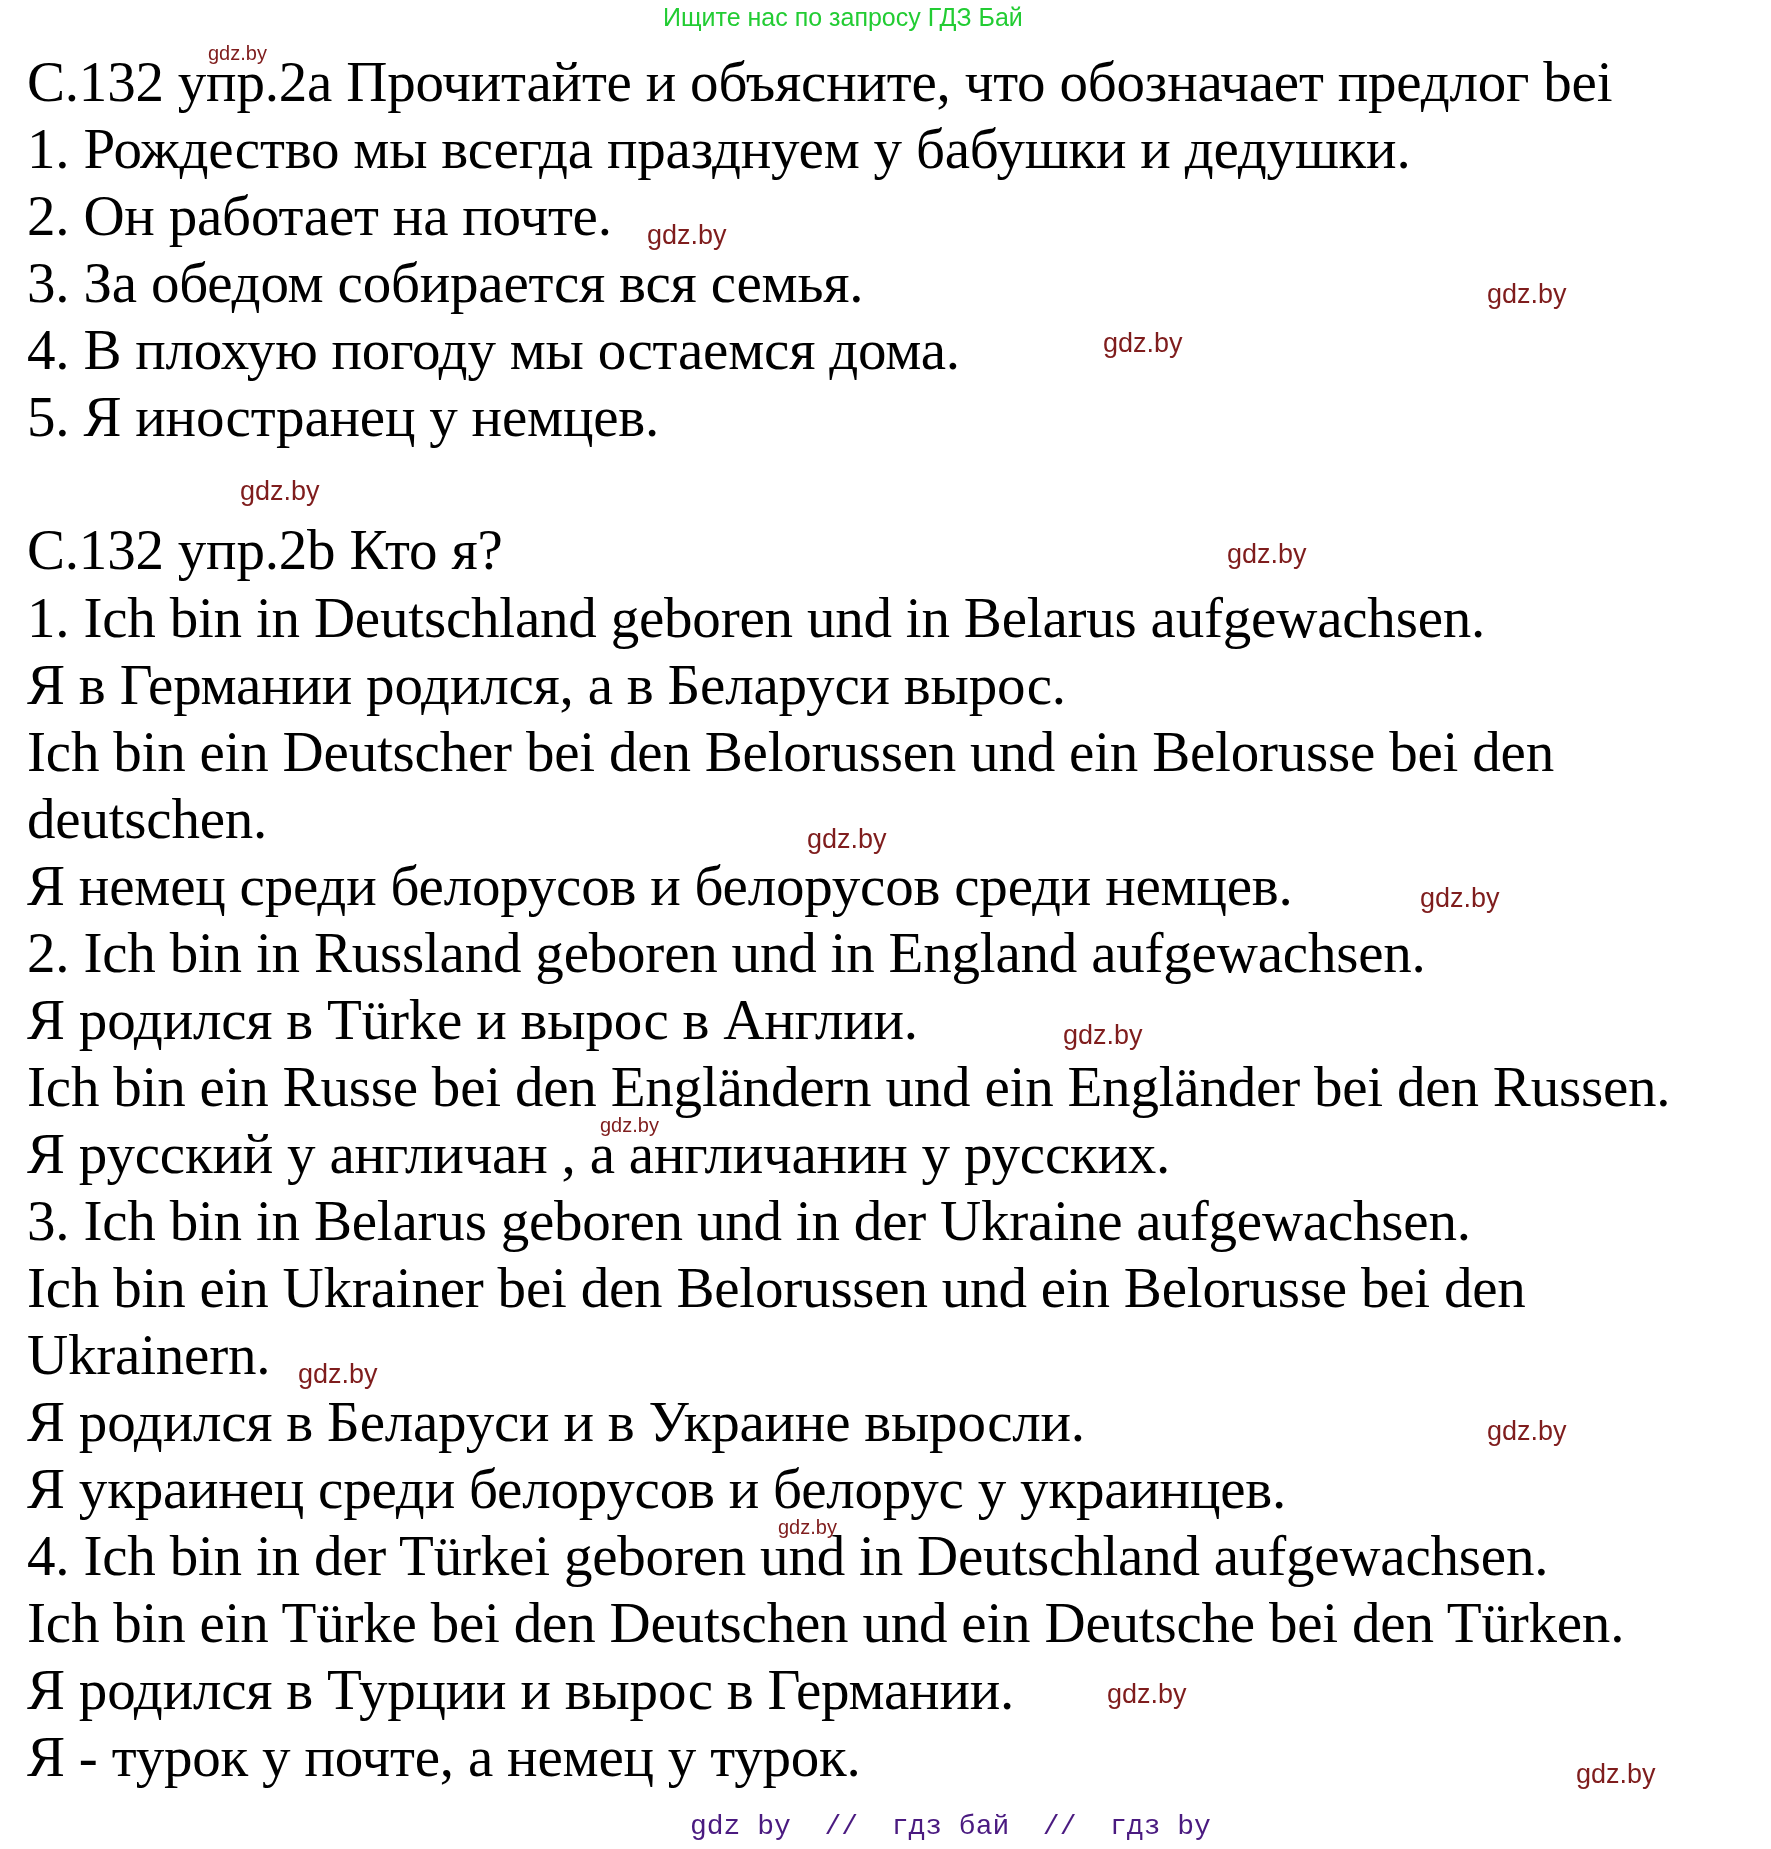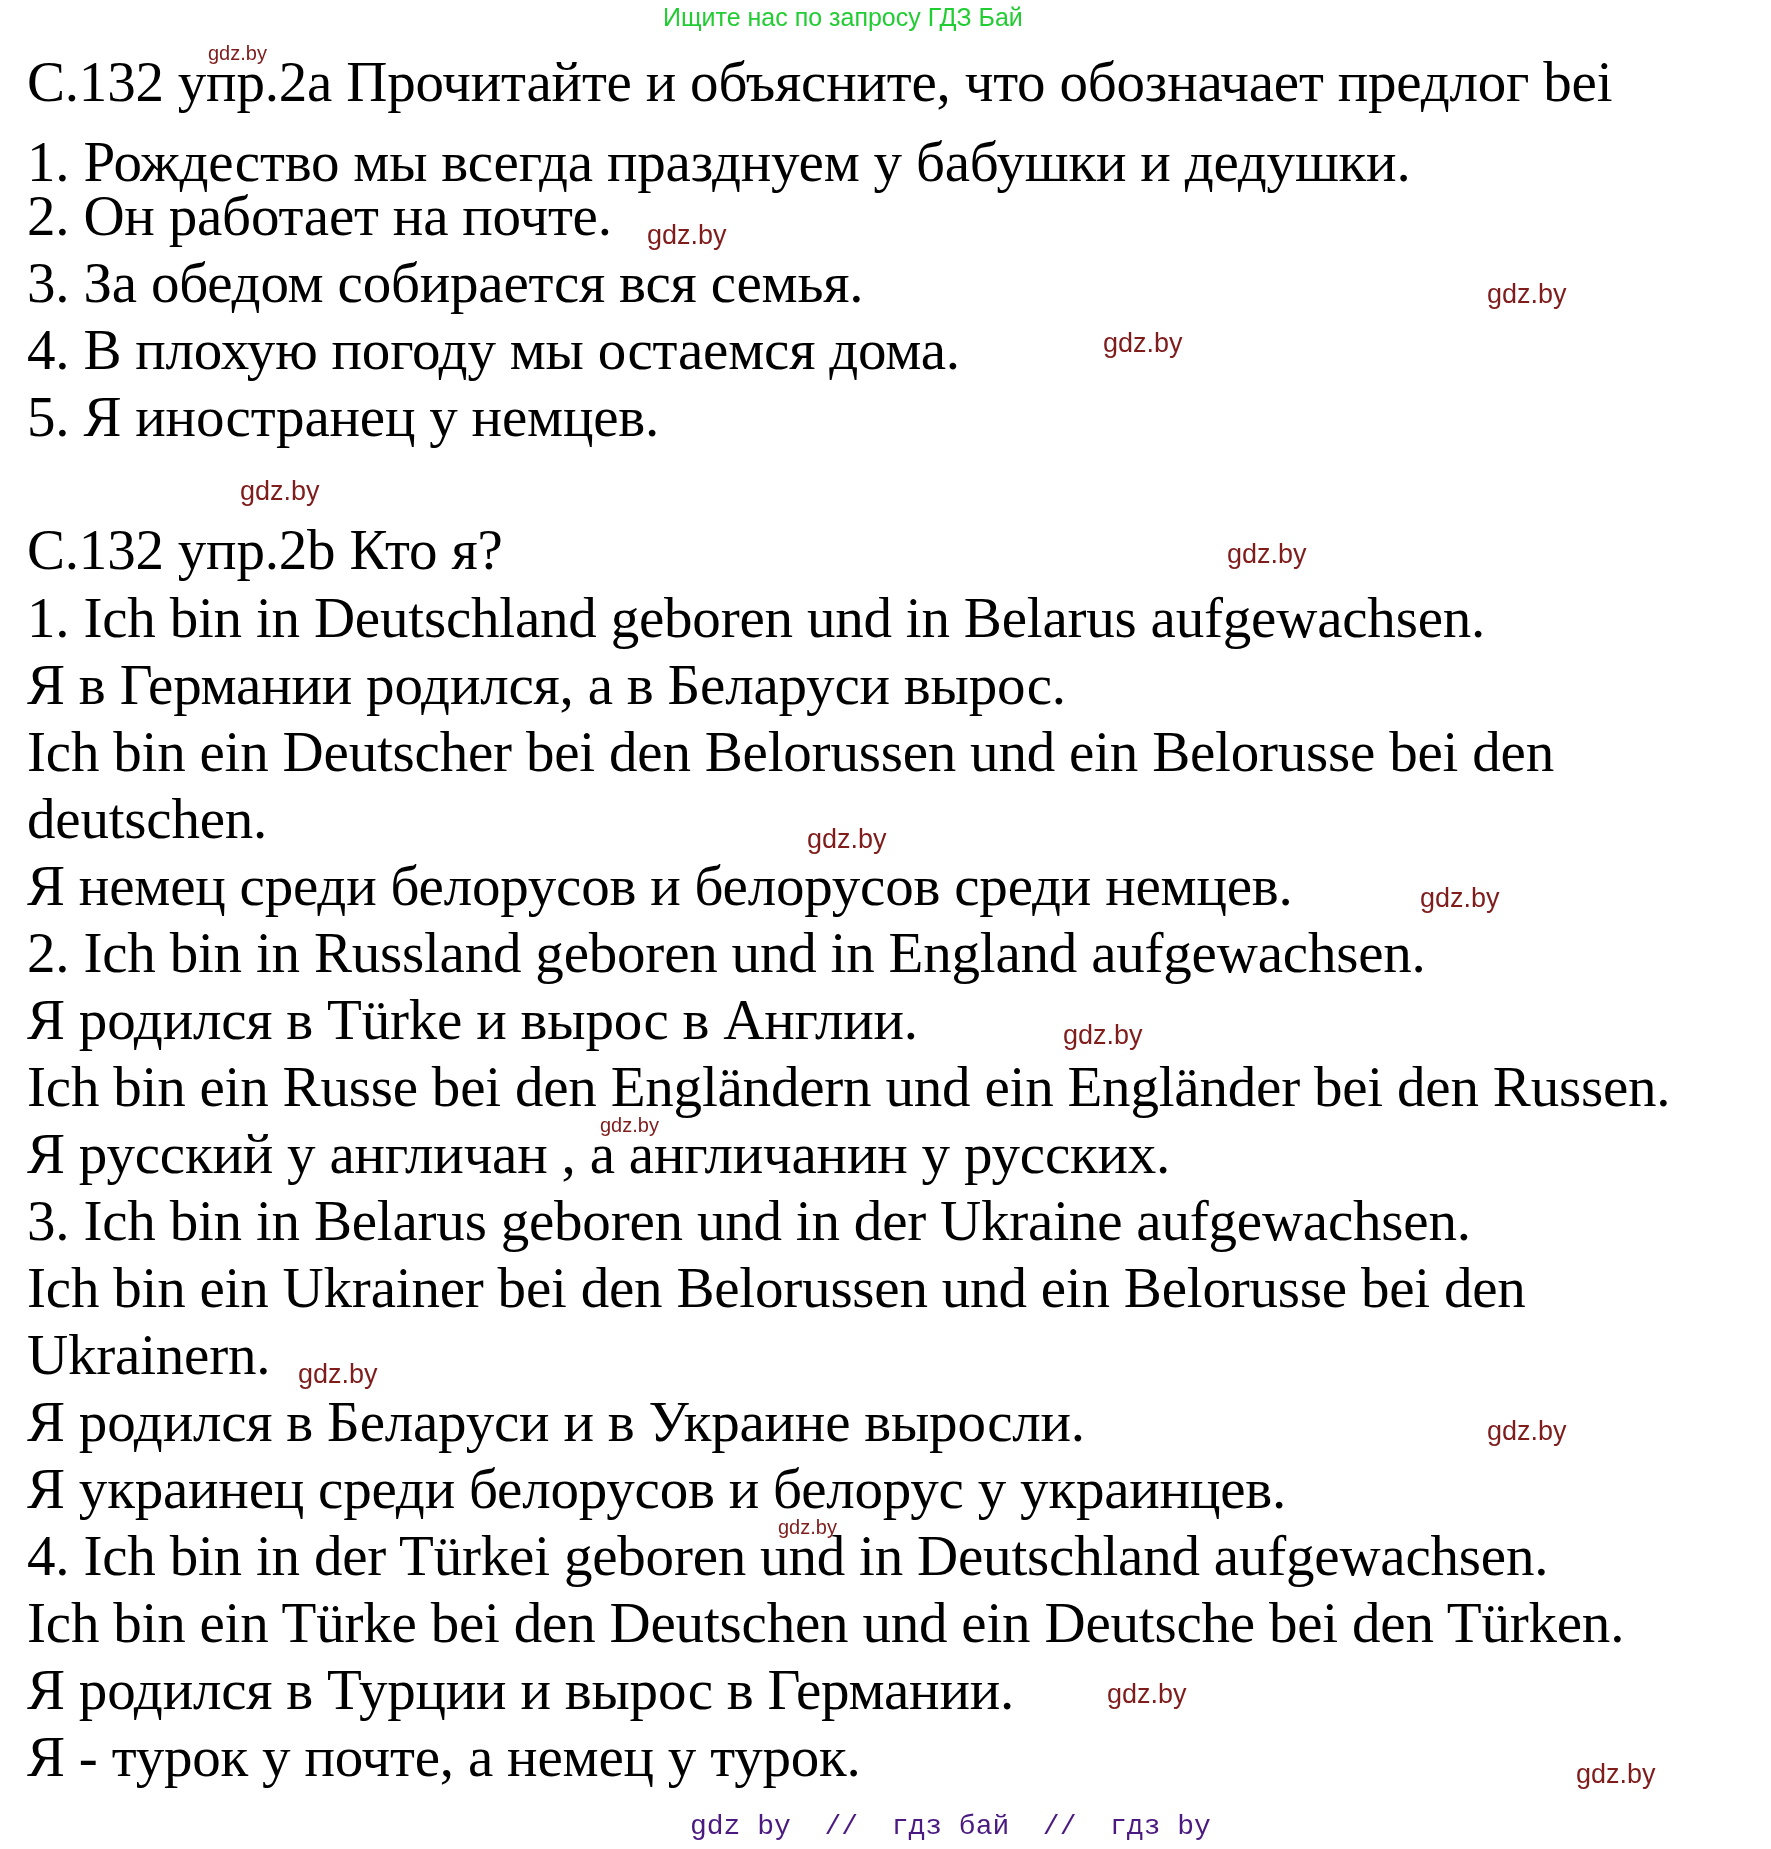--- a/index.html
+++ b/index.html
@@ -25,21 +25,21 @@
     font-family: Liberation Mono, monospace; font-size: 28px; line-height: 30px;
     color: #4a1a80; white-space: pre;
   }
 </style>
 </head>
 <body>
 
 <div class="banner">Ищите нас по запросу ГДЗ Бай</div>
 
 <div class="line" style="top:48px">С.132 упр.2а  Прочитайте и объясните, что обозначает предлог bei</div>
-<div class="line" style="top:128px">1. Рождество мы всегда празднуем у бабушки и дедушки.</div>
+<div class="line" style="top:115px">1. Рождество мы всегда празднуем у бабушки и дедушки.</div>
 <div class="line" style="top:182px">2. Он работает на почте.</div>
 <div class="line" style="top:249px">3. За обедом собирается вся семья.</div>
 <div class="line" style="top:316px">4. В плохую погоду мы остаемся дома.</div>
 <div class="line" style="top:383px">5. Я иностранец у немцев.</div>
 
 <div class="line" style="top:516px">С.132 упр.2b Кто я?</div>
 <div class="line" style="top:584px">1. Ich bin in Deutschland geboren und in Belarus aufgewachsen.</div>
 <div class="line" style="top:651px">Я в Германии родился, а в Беларуси вырос.</div>
 <div class="line" style="top:718px">Ich bin ein Deutscher bei den Belorussen und ein Belorusse bei den</div>
 <div class="line" style="top:785px">deutschen.</div>

